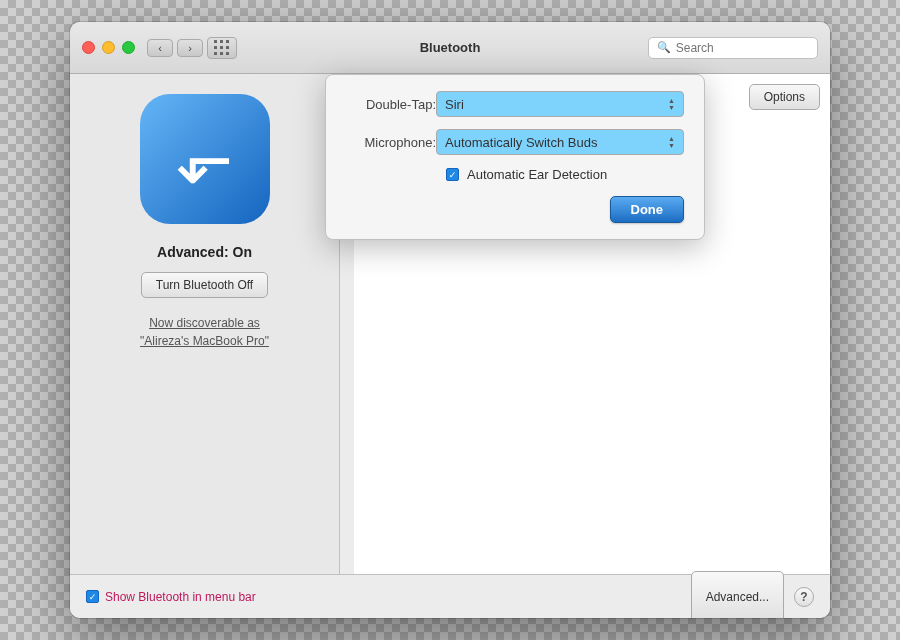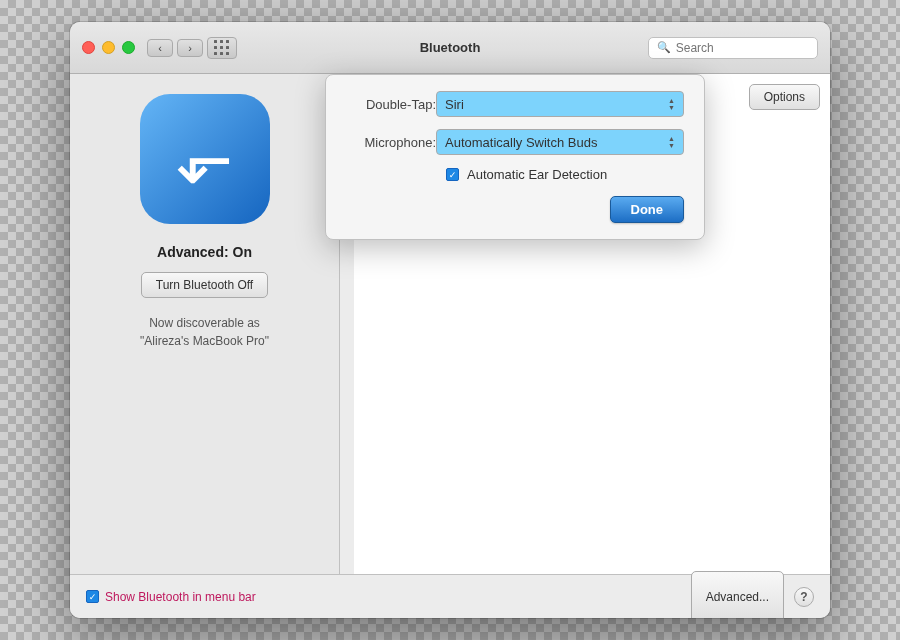--- a/index.html
+++ b/index.html
@@ -195,20 +195,21 @@
       color: #333;
       cursor: pointer;
       margin-bottom: 16px;
     }
 
     .discoverable-text {
       font-size: 12px;
       color: #555;
       text-align: center;
       line-height: 1.5;
+      text-decoration: underline;
     }
 
     
     .right-panel {
       flex: 1;
       background: white;
       display: flex;
       flex-direction: column;
       margin-left: 14px;
     }

